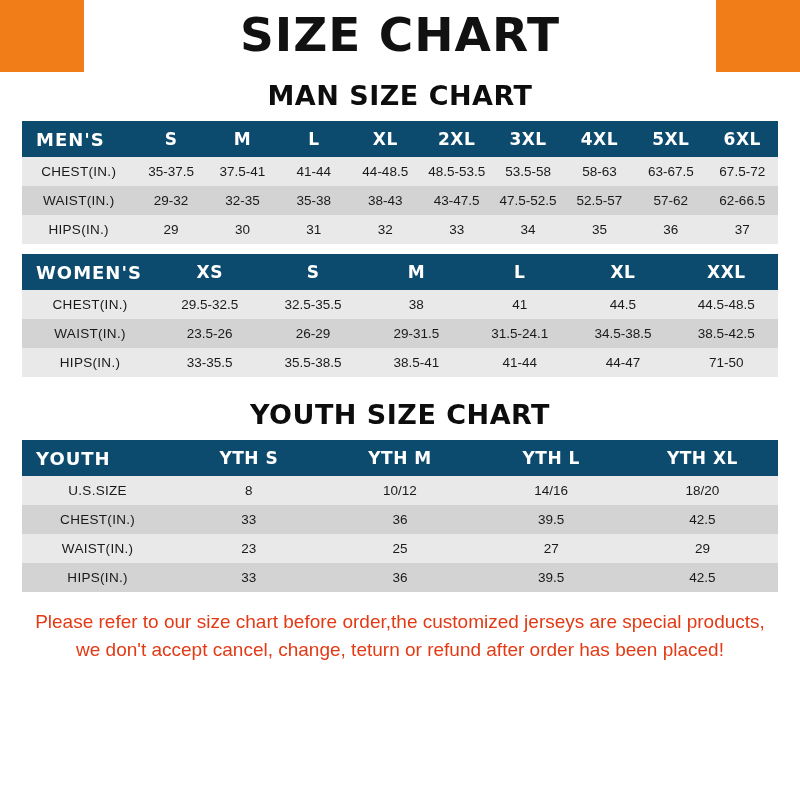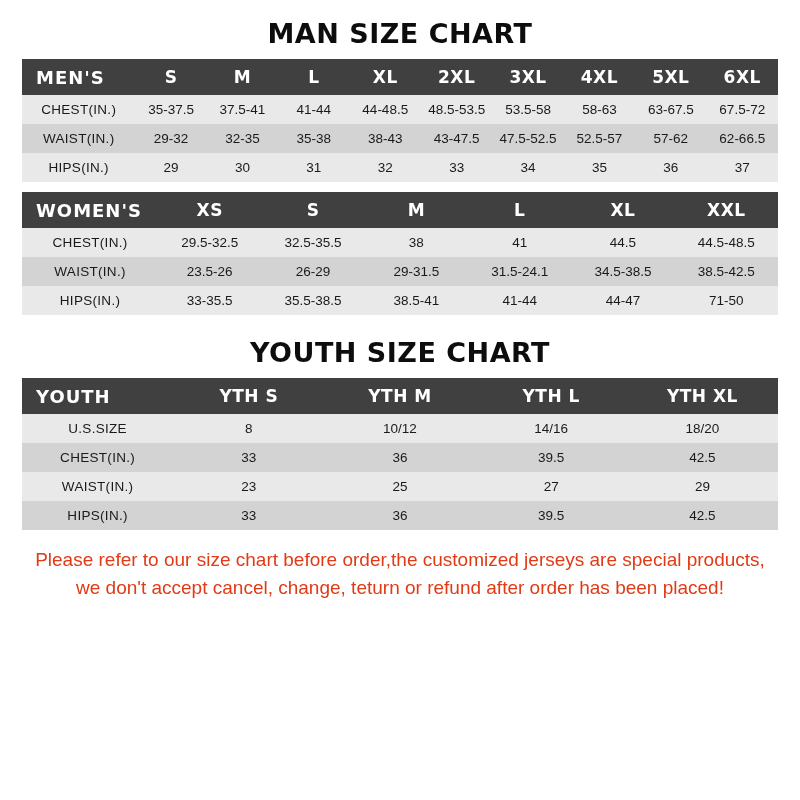--- a/index.html
+++ b/index.html
@@ -48,21 +48,21 @@
   }
   
   .section-title {
     text-align: center;
     font-family: "DejaVu Sans", sans-serif;
     font-weight: bold;
     font-size: 27px;
     color: #0d0d0d;
     letter-spacing: 0.5px;
   }
-  .sec-man-title { margin-top: 18px; }
+  .sec-man-title { margin-top: 8px; }
   .sec-women-title { margin-top: 20px; }
   .sec-youth-title { margin-top: 22px; }
 
   
   .table-wrap {
     margin: 10px 22px 0 22px;
   }
   table.size-table {
     width: 100%;
     border-collapse: collapse;
@@ -73,21 +73,21 @@
     text-align: center;
     font-size: 13.5px;
     color: #1a1a1a;
     padding: 0;
     height: 29px;
     vertical-align: middle;
     font-family: "Liberation Sans", sans-serif;
   }
   
   tr.head-row {
-    background: #404040;
+    background: #0c4a6e;
   }
   tr.head-row th {
     color: #ffffff;
     font-size: 17px;
     font-weight: bold;
     height: 36px;
     font-family: "DejaVu Sans", sans-serif;
     letter-spacing: 0.5px;
   }
   tr.head-row th.corner {
@@ -118,20 +118,25 @@
     line-height: 1.45;
     font-family: "Liberation Sans", sans-serif;
   }
   .note span { display: block; }
 </style>
 </head>
 <body>
 
 <div class="page">
 
+  <div class="banner">
+    <div class="banner-center">
+      <div class="banner-title">SIZE CHART</div>
+    </div>
+  </div>
 
   <div class="section-title sec-man-title">MAN SIZE CHART</div>
   <div class="table-wrap">
     <table class="size-table">
       <colgroup>
         <col class="men-col-label">
       </colgroup>
       <tbody>
         <tr class="head-row">
           <th class="corner">MEN'S</th>

